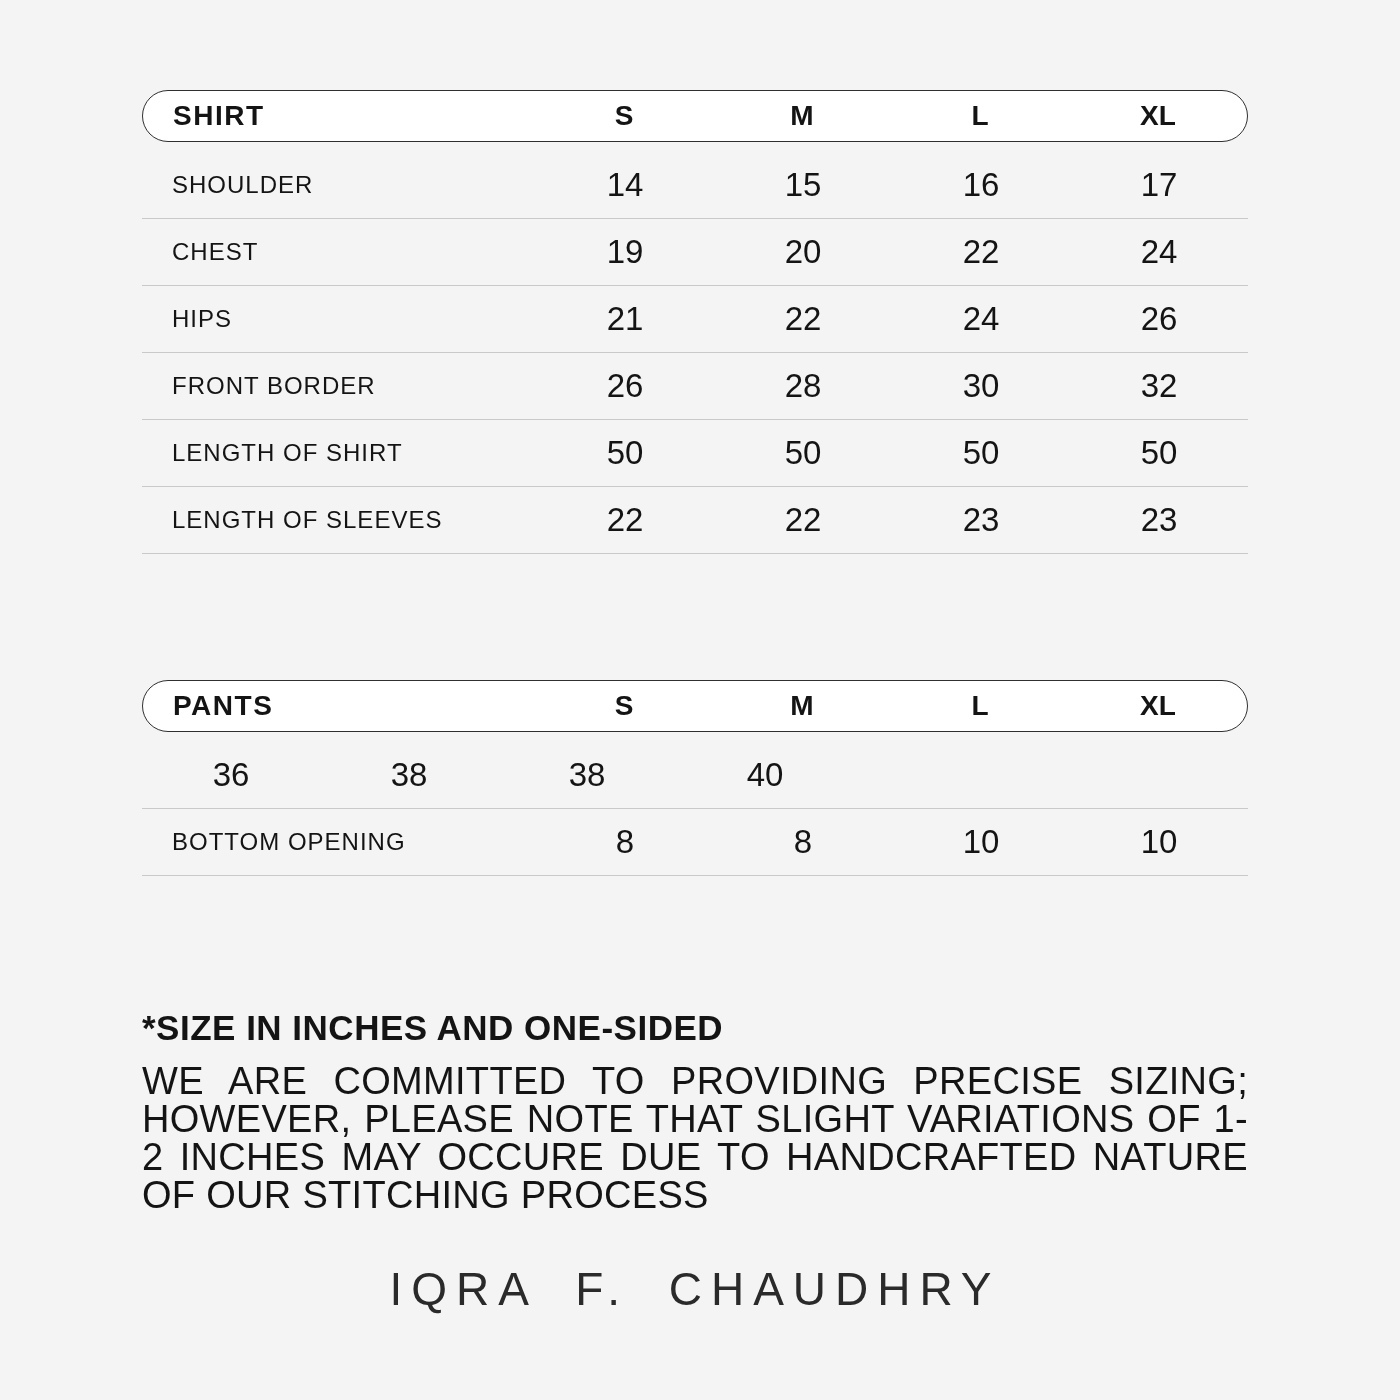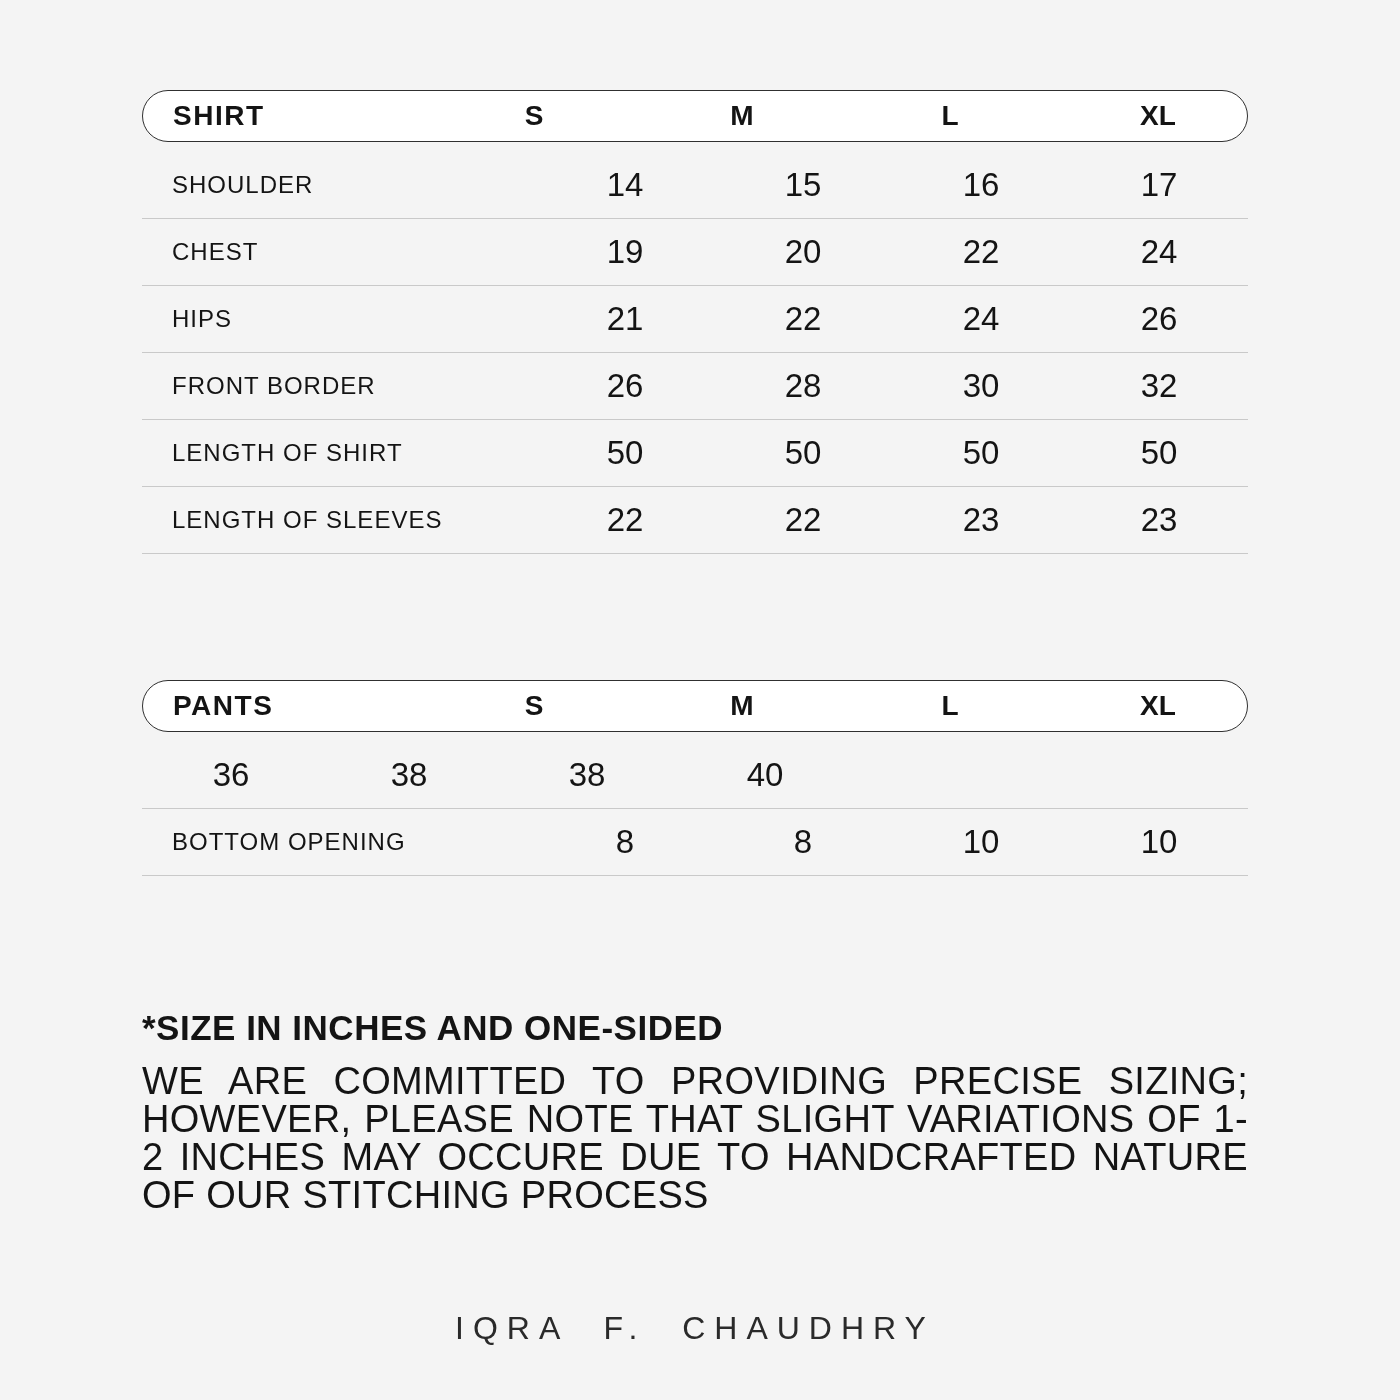--- a/index.html
+++ b/index.html
@@ -18,21 +18,20 @@
   .size-table { width: 100%; }
   .size-table.shirt { margin-top: 90px; }
   .size-table.pants { margin-top: 126px; }
 
   .pill {
     display: flex; align-items: center;
     height: 52px; width: 100%;
     background: #ffffff;
     border: 1.5px solid #303030;
     border-radius: 28px;
-    gap: 30px;
   }
   .label-cell { flex: 1; padding-left: 30px; }
   .pill .label-cell {
     font-weight: bold; font-size: 28px; letter-spacing: 1.5px;
   }
   .col { width: 178px; text-align: center; flex: 0 0 auto; }
   .pill .col { font-weight: bold; font-size: 28px; }
 
   .rows { margin-top: 10px; }
   .trow {
@@ -50,23 +49,23 @@
   }
   .note-body {
     margin-top: 14px;
     font-size: 38px; line-height: 38px;
     text-align: justify;
     letter-spacing: 0.3px;
   }
 
   
   .brand {
-    margin-top: 96px;
+    margin-top: 48px;
     text-align: center;
-    font-size: 32px;
+    font-size: 46px;
     font-weight: 400;
     letter-spacing: 9px;
     word-spacing: 18px;
     color: #2a2a2a;
   }
 </style>
 </head>
 <body>
 
 <div class="canvas">

